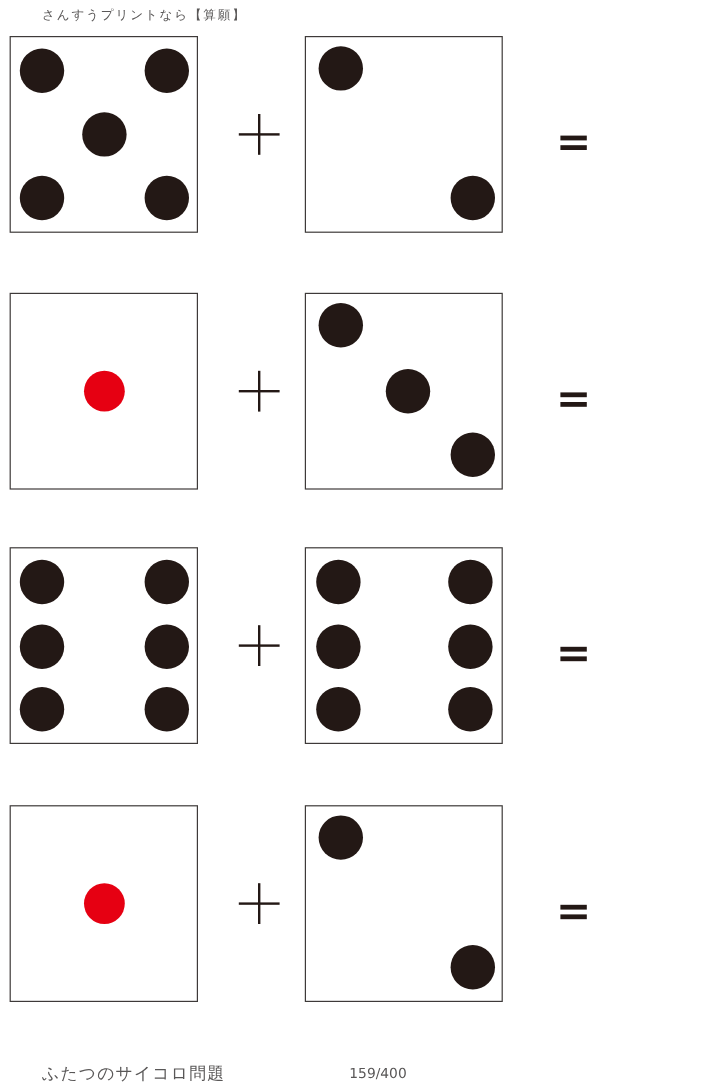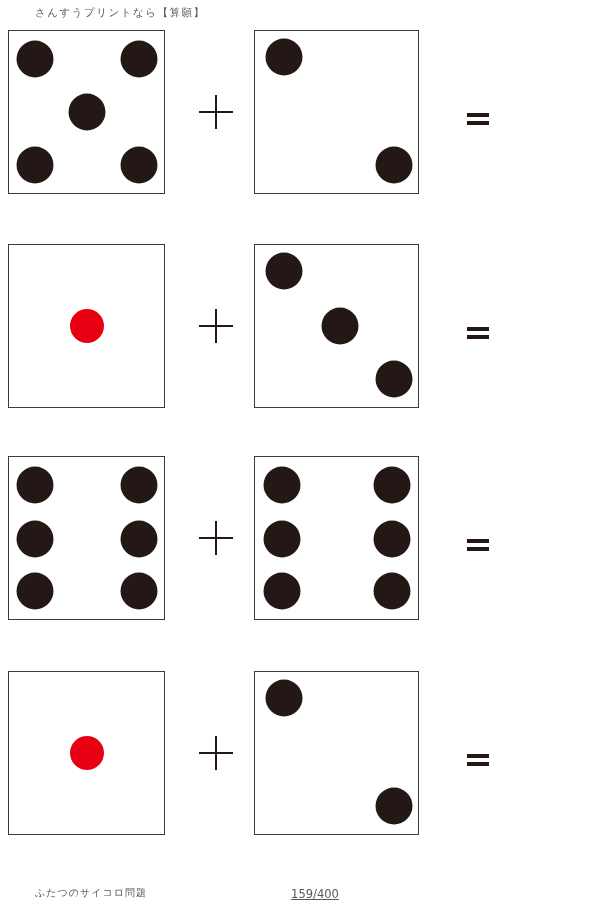--- a/index.html
+++ b/index.html
@@ -31,25 +31,25 @@
   .pip-black{width:37px;height:37px;background:#231815;}
   .pip-red{width:34px;height:34px;background:#e60012;}
   .plus-icon{position:absolute;left:199px;top:65px;width:34px;height:34px;}
   .plus-icon .pv{position:absolute;left:50%;top:0;width:2.5px;height:34px;margin-left:-1.25px;background:#231815;}
   .plus-icon .ph{position:absolute;top:50%;left:0;height:2.5px;width:34px;margin-top:-1.25px;background:#231815;}
   .equals-icon{position:absolute;left:467px;top:83px;width:22px;height:12px;}
   .equals-icon .bar{width:22px;height:4px;background:#231815;}
   .equals-icon .bar + .bar{margin-top:4px;}
   .footer-left{
     position:absolute;left:35px;top:886px;
-    font-size:10px;color:#595757;letter-spacing:1px;white-space:nowrap;text-align:center;
+    font-size:14px;color:#595757;letter-spacing:1px;white-space:nowrap;text-align:center;
   }
   .footer-page{
     position:absolute;left:280px;top:887px;width:70px;
-    font-size:11.5px;color:#595757;text-align:center;white-space:nowrap;text-decoration:underline;
+    font-size:11.5px;color:#595757;text-align:center;white-space:nowrap;
   }
   .footer-copy{
     position:absolute;right:8px;top:873px;
     font-size:10.5px;color:#595757;text-align:right;line-height:15px;
     white-space:nowrap;
   }
 </style>
 </head>
 <body>
 

